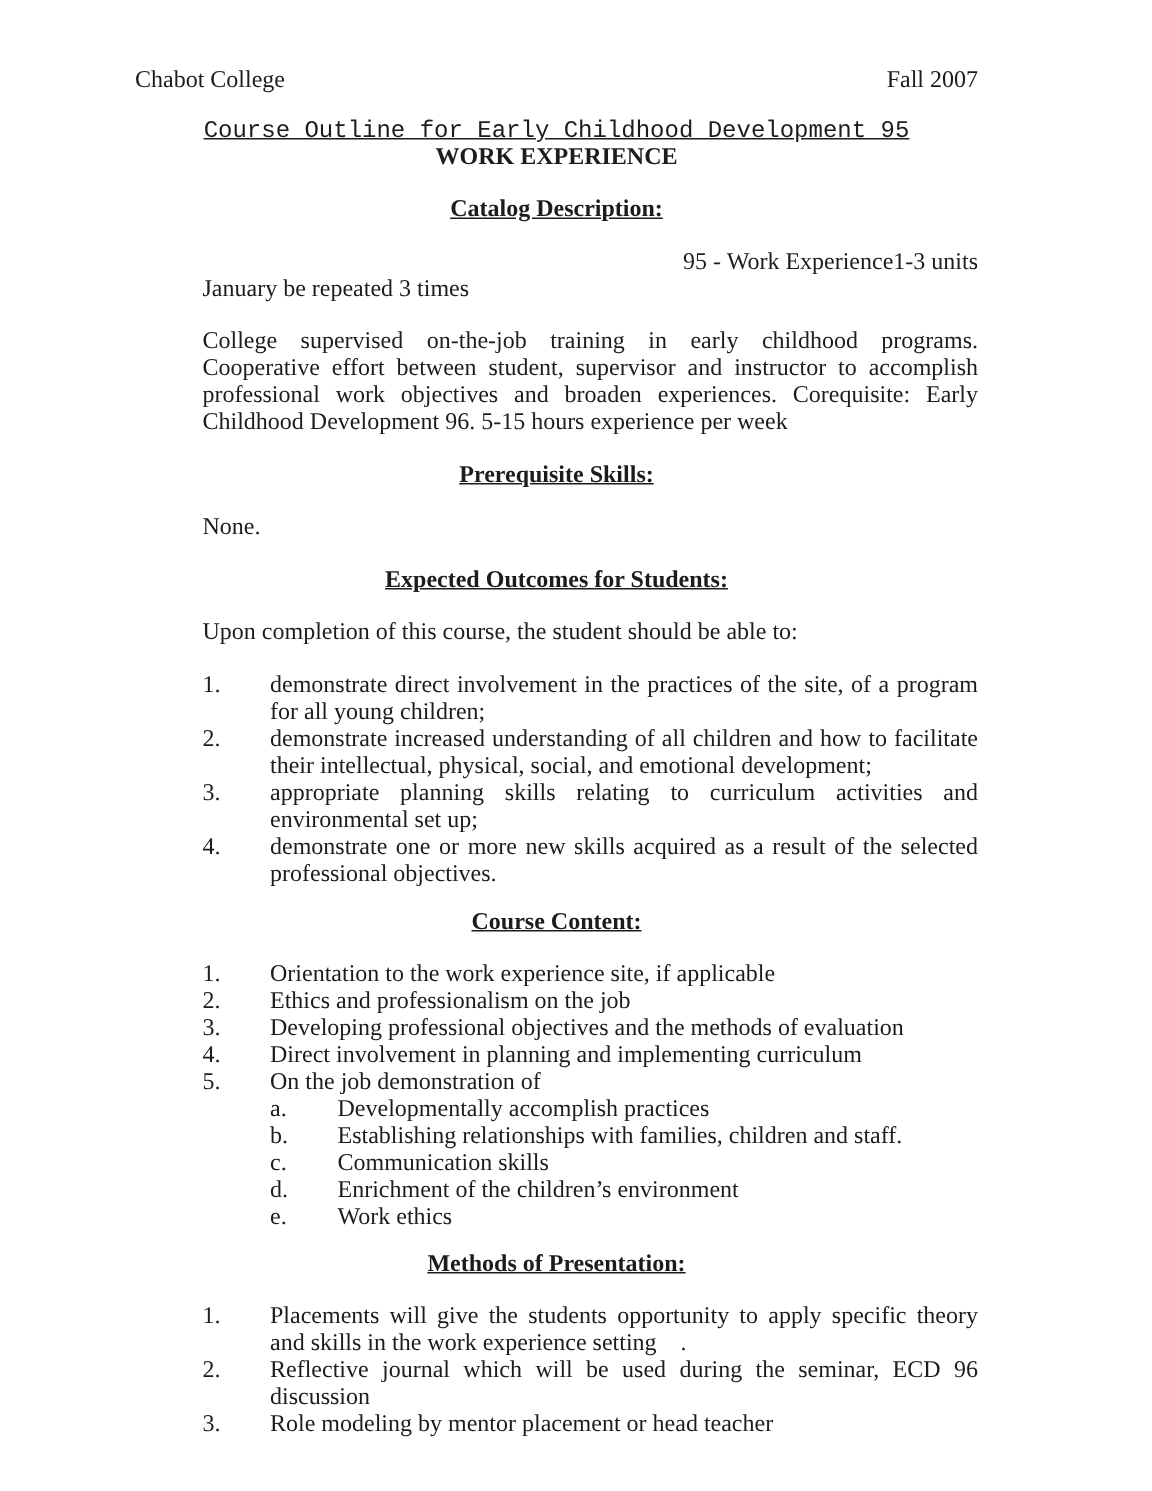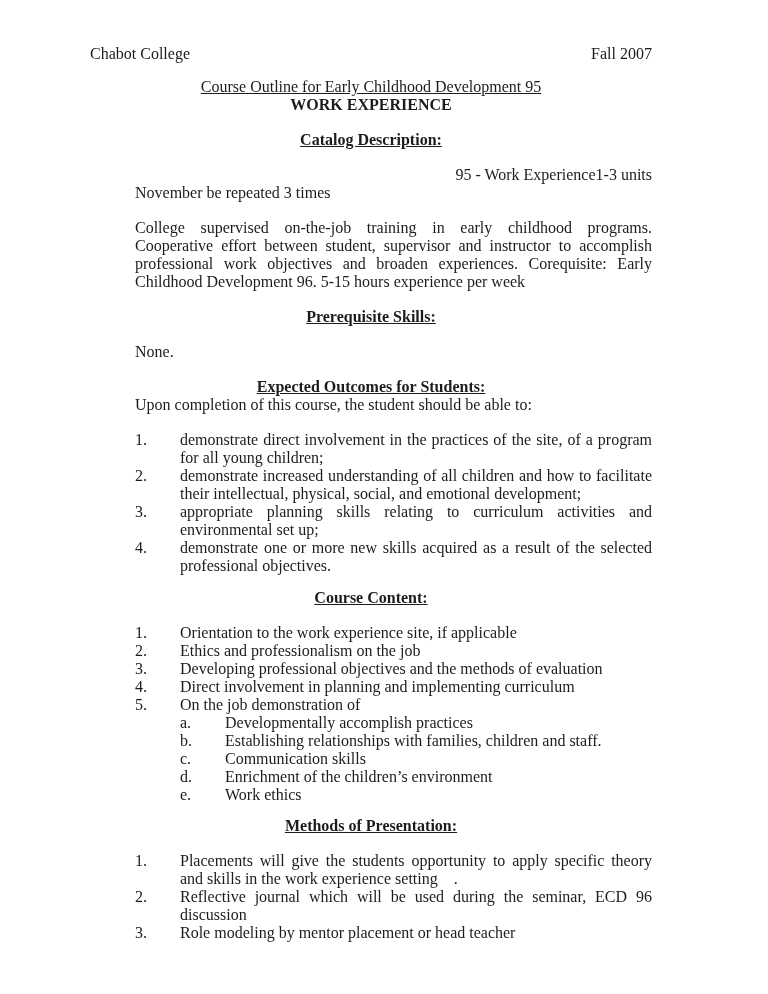--- a/index.html
+++ b/index.html
@@ -22,21 +22,21 @@
     overflow: hidden;
   }
   .doc-header {
     display: flex;
     justify-content: space-between;
   }
   .title-block {
     text-align: center;
     margin-top: 15px;
   }
-  .title-main { text-decoration: underline; }
+  .title-main { text-decoration: underline; font-family: Liberation Mono, monospace; }
   .title-sub  { font-weight: bold; }
 
   .section-heading {
     font-weight: bold;
     text-decoration: underline;
     margin-top: 17px;
     text-align: center;
   }
   .section-heading.tight { margin-top: 14px; }
   .section-heading.tight2 { margin-top: 13px; }
@@ -48,20 +48,21 @@
     margin-top: 17px;
   }
   .plain-line { margin-left: 45px; }
 
   p.body-par {
     margin: 17px 0 0 45px;
     text-align: justify;
   }
   .intro-line {
     margin-left: 45px;
+    margin-top: 17px;
   }
   .list { margin-top: 17px; }
   .li { display: flex; }
   .li .num { flex: 0 0 45px; }
   .li .txt { flex: 1; text-align: justify; }
   .lvl1 { margin-left: 45px; }
   .lvl2 { margin-left: 90px; }
 </style>
 </head>
 <body>
@@ -77,21 +78,21 @@
     <div class="title-main">Course Outline for Early Childhood Development 95</div>
     <div class="title-sub">WORK EXPERIENCE</div>
   </div>
 
   <div class="section-heading">Catalog Description:</div>
 
   <div class="units-row">
     <span>95 - Work Experience</span>
     <span>1-3 units</span>
   </div>
-  <div class="plain-line">November be repeated 3 times</div>
+  <div class="plain-line">January be repeated 3 times</div>
 
   <p class="body-par">College supervised on-the-job training in early childhood programs.  Cooperative effort between student, supervisor and instructor to accomplish professional work objectives and broaden experiences. Corequisite: Early Childhood Development 96.  5-15 hours experience per week</p>
 
   <div class="section-heading">Prerequisite Skills:</div>
   <div class="plain-line list">None.</div>
 
   <div class="section-heading">Expected Outcomes for Students:</div>
   <div class="intro-line">Upon completion of this course, the student should be able to:</div>
 
   <div class="list">

